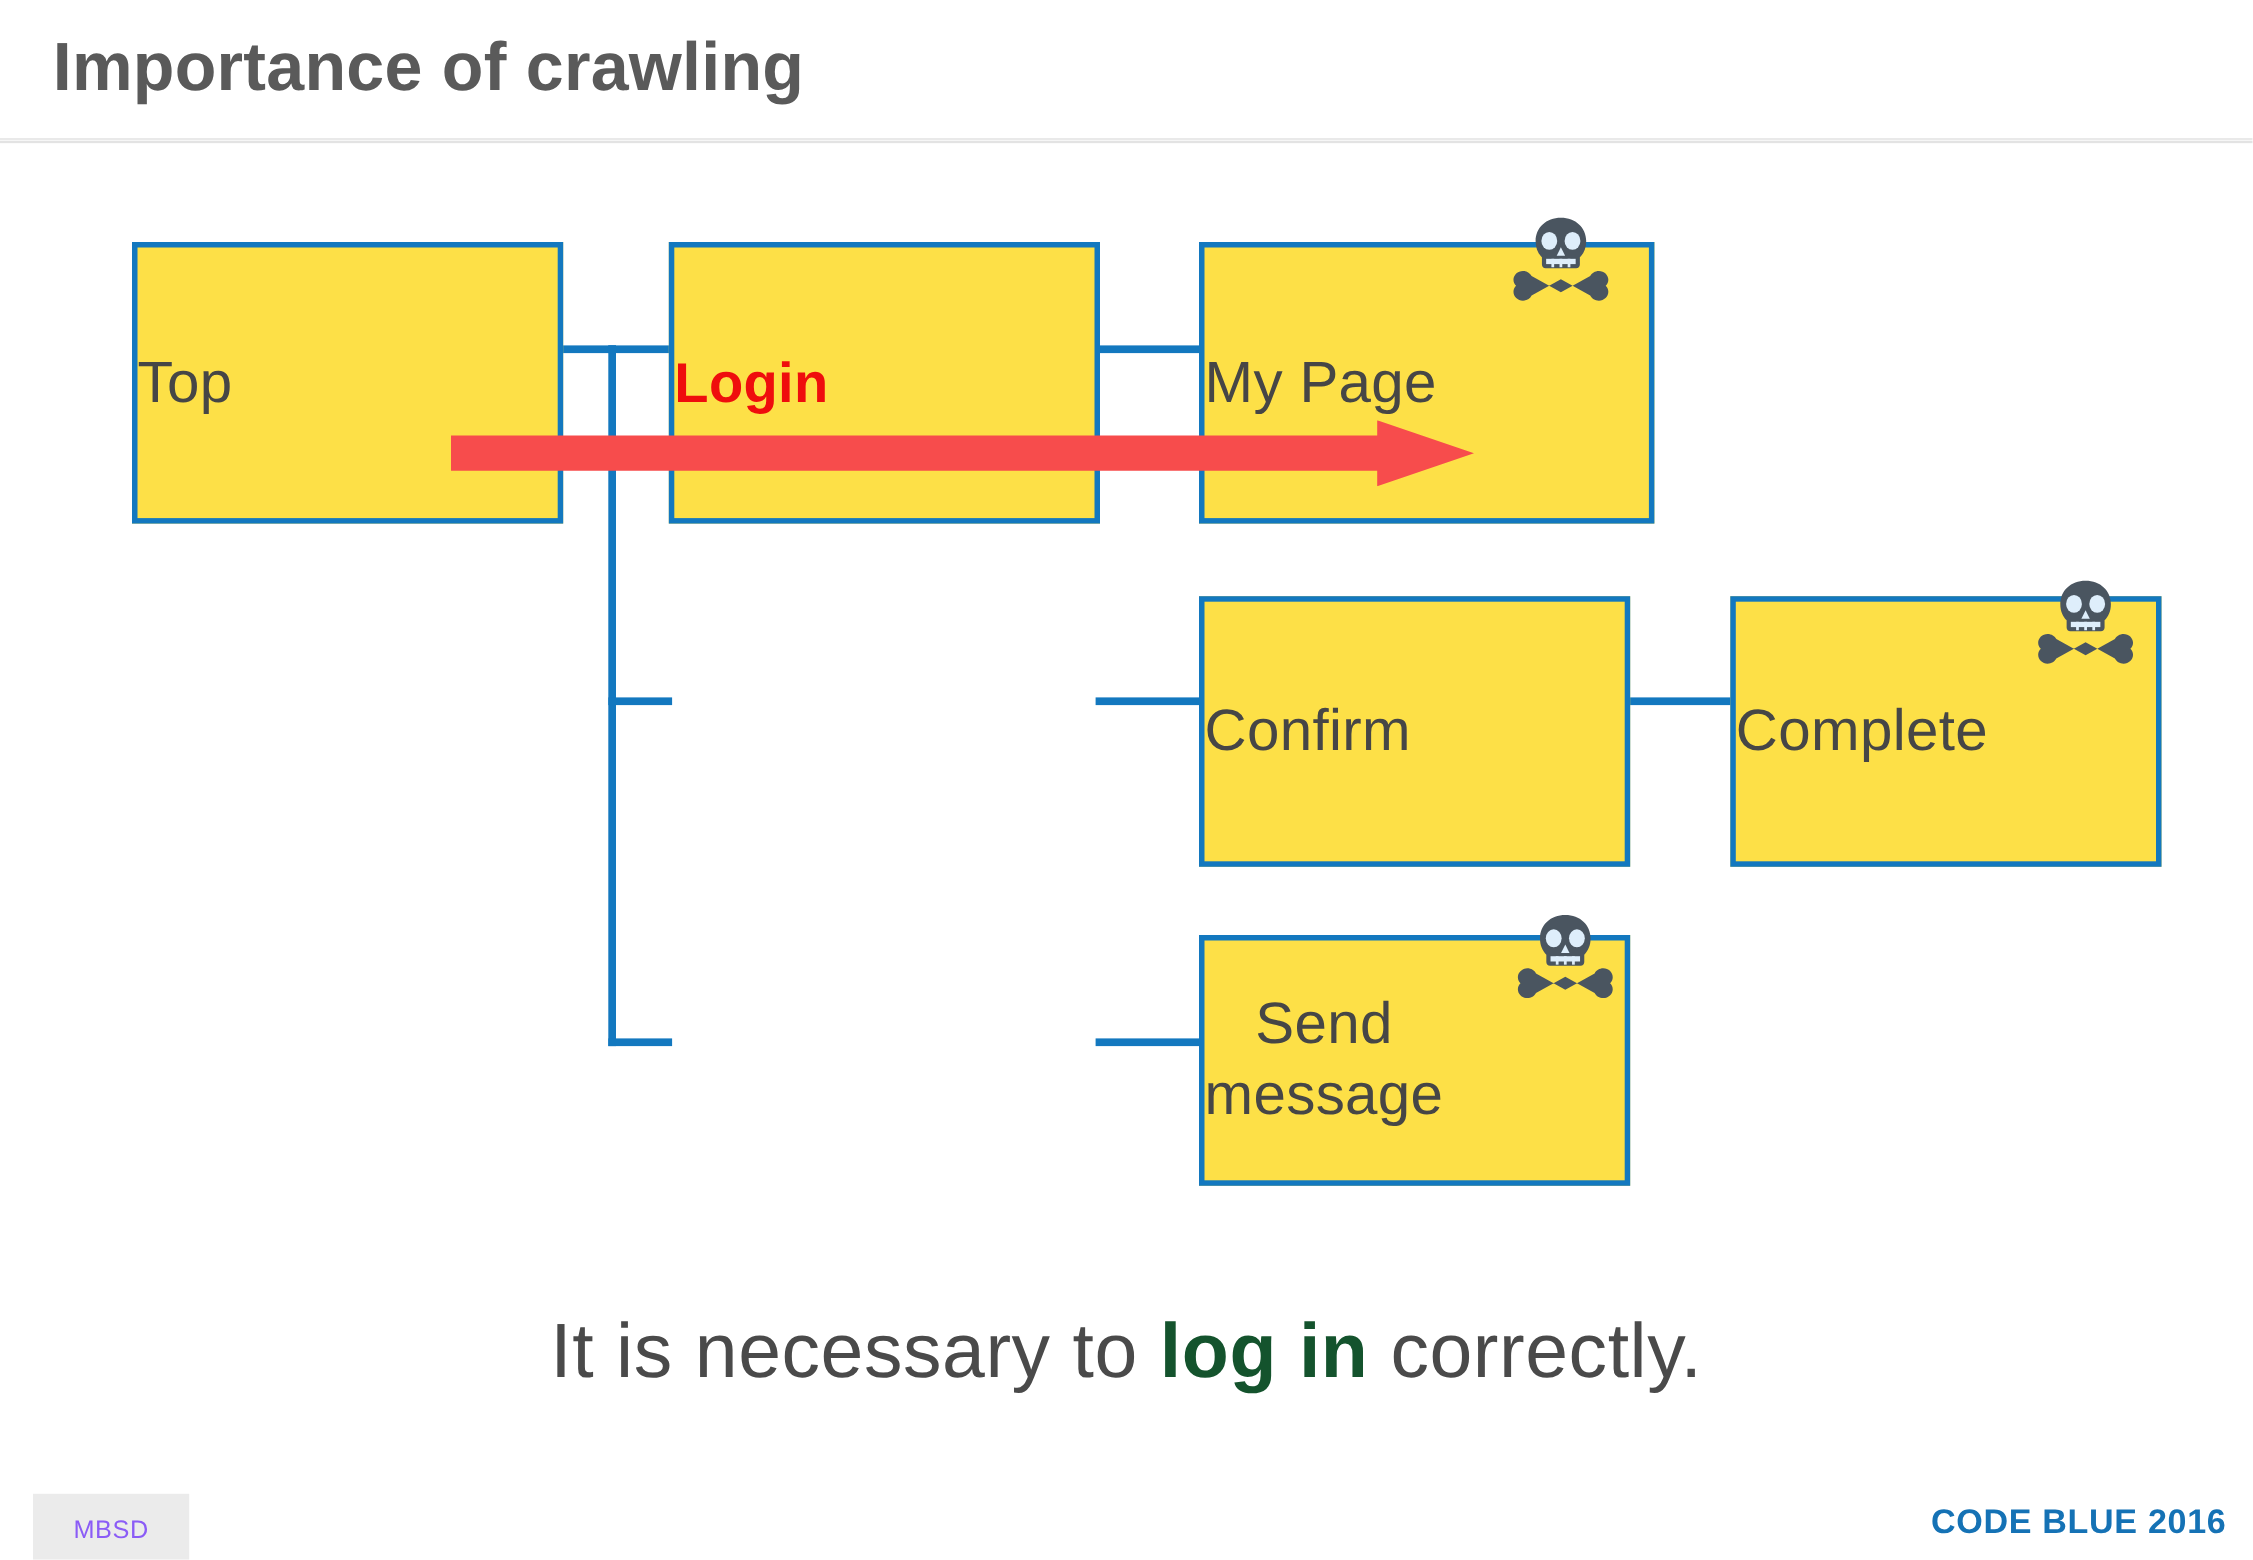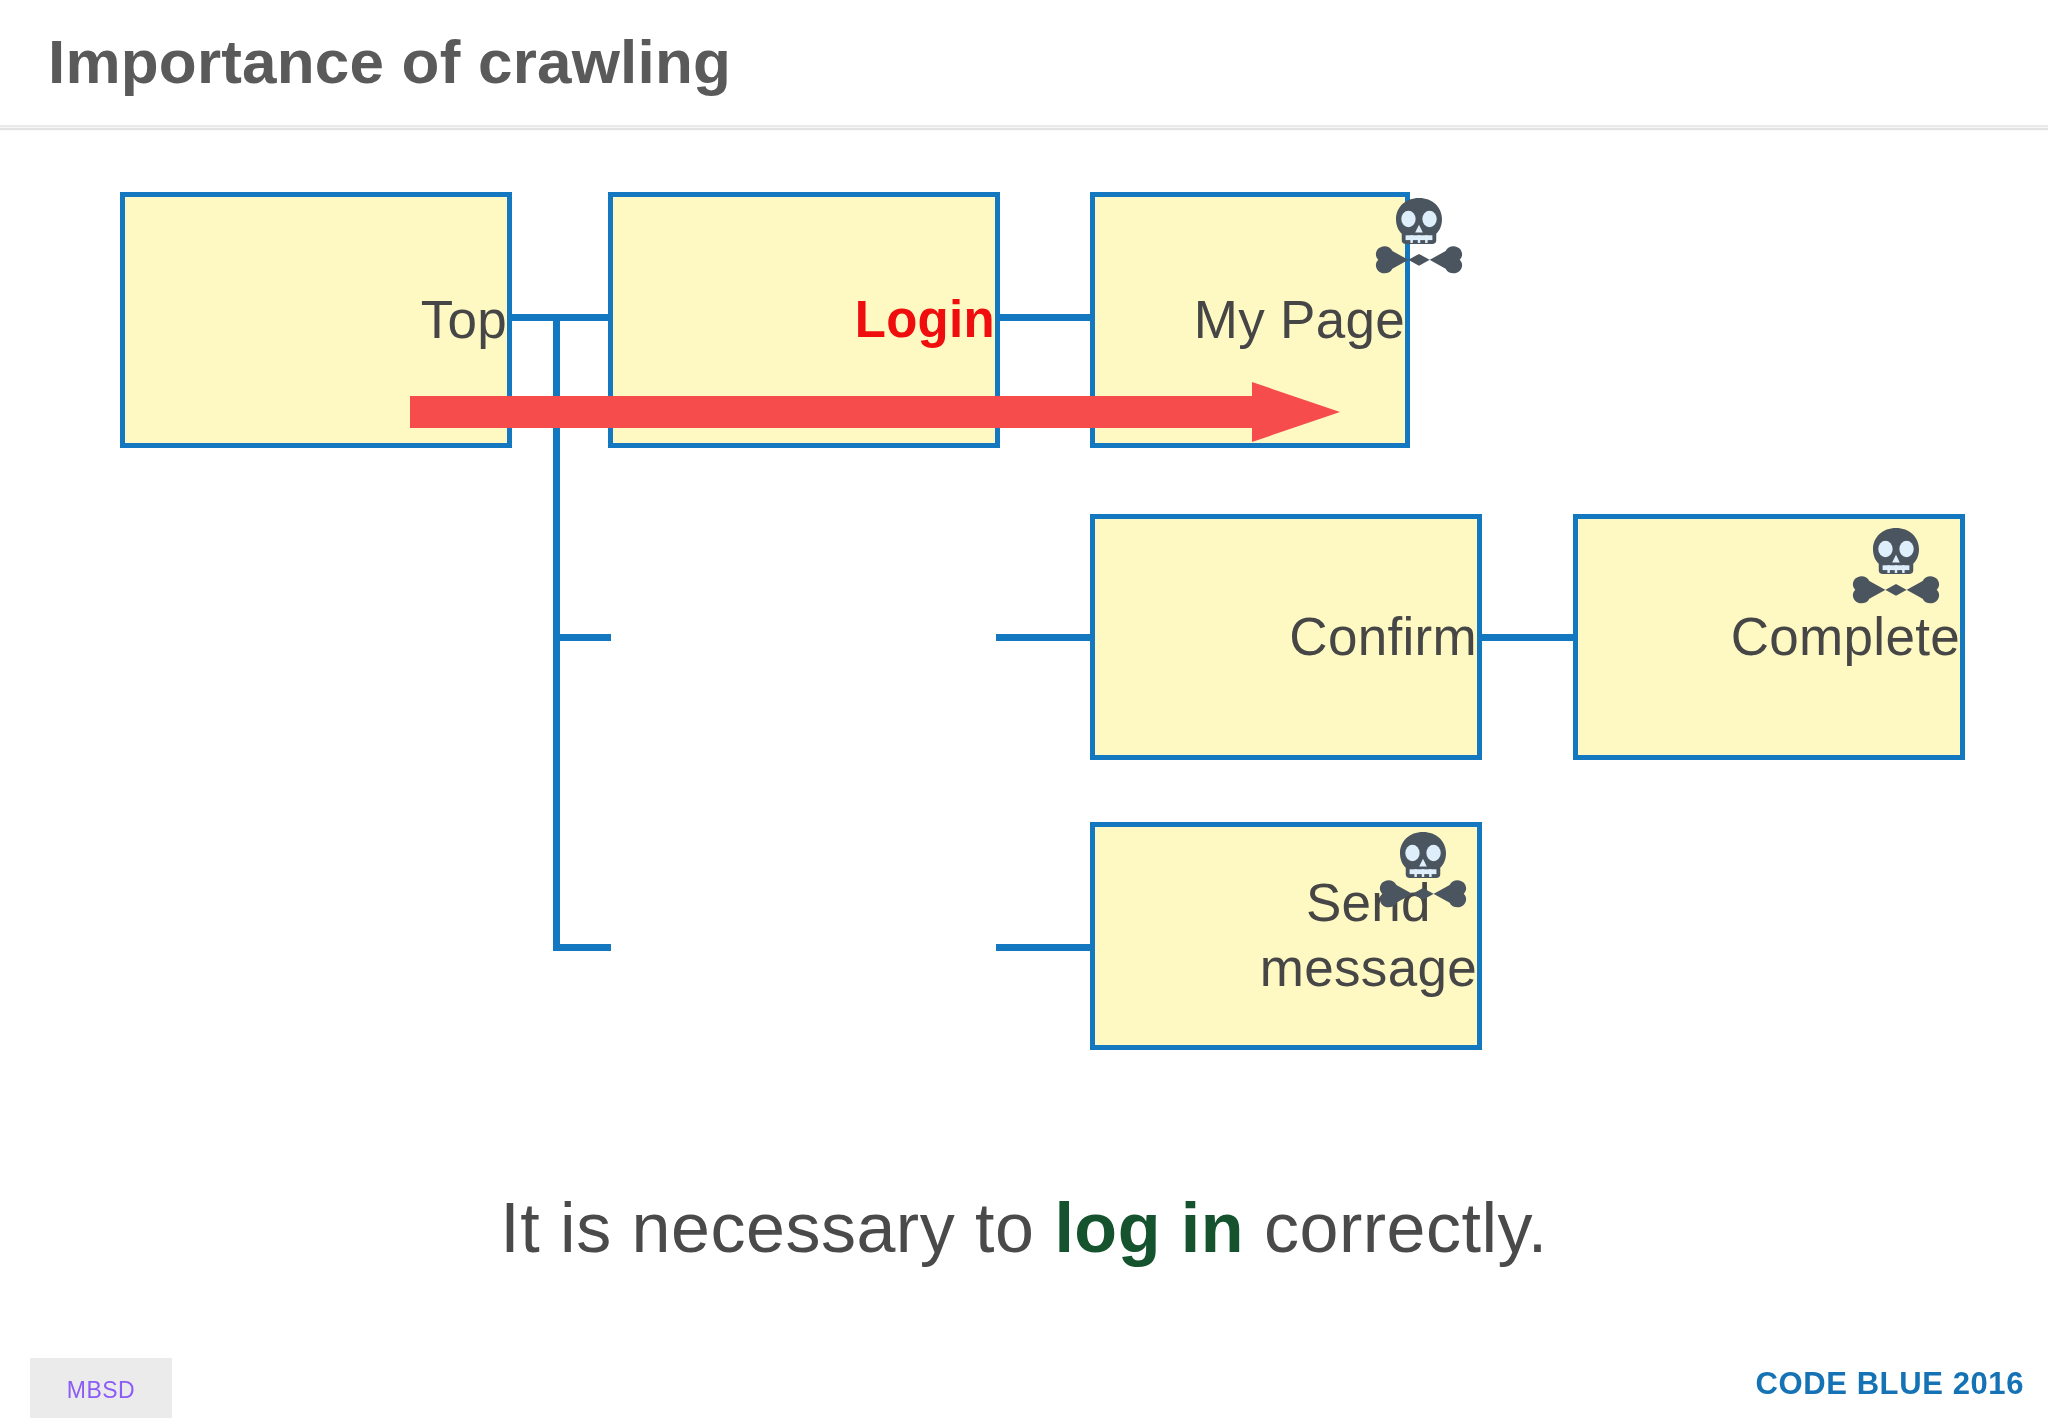--- a/index.html
+++ b/index.html
@@ -50,46 +50,47 @@
     left: 0;
     top: 0;
     width: 2048px;
     height: 1418px;
   }
 
   
   .node {
     position: absolute;
     box-sizing: border-box;
-    background: #fef9c3;
+    background: #fde047;
     border: 5px solid #1378bf;
     display: flex;
     align-items: center;
-    justify-content: flex-end;
+    justify-content: flex-start;
     z-index: 3;
+    margin-top: 28px;
   }
   .node-label {
     font-size: 53px;
     color: #464646;
     font-weight: 400;
     line-height: 1.22;
     text-align: center;
     letter-spacing: 0.3px;
     white-space: pre-line;
   }
   .node-label.emphasis {
     color: #ef0d0d;
     font-weight: bold;
     font-size: 51px;
   }
 
   
   #node-top        { left: 120px;  top: 192px; width: 392px; height: 256px; }
   #node-login      { left: 608px;  top: 192px; width: 392px; height: 256px; }
-  #node-mypage     { left: 1090px; top: 192px; width: 320px; height: 256px; }
+  #node-mypage     { left: 1090px; top: 192px; width: 414px; height: 256px; }
   #node-register   { left: 608px;  top: 514px; width: 392px; height: 246px; }
   #node-confirm    { left: 1090px; top: 514px; width: 392px; height: 246px; }
   #node-complete   { left: 1573px; top: 514px; width: 392px; height: 246px; }
   #node-contactus  { left: 608px;  top: 822px; width: 392px; height: 252px; }
   #node-sendmsg    { left: 1090px; top: 822px; width: 392px; height: 228px; }
 
   
   .conn {
     position: absolute;
     background: #1378bf;

